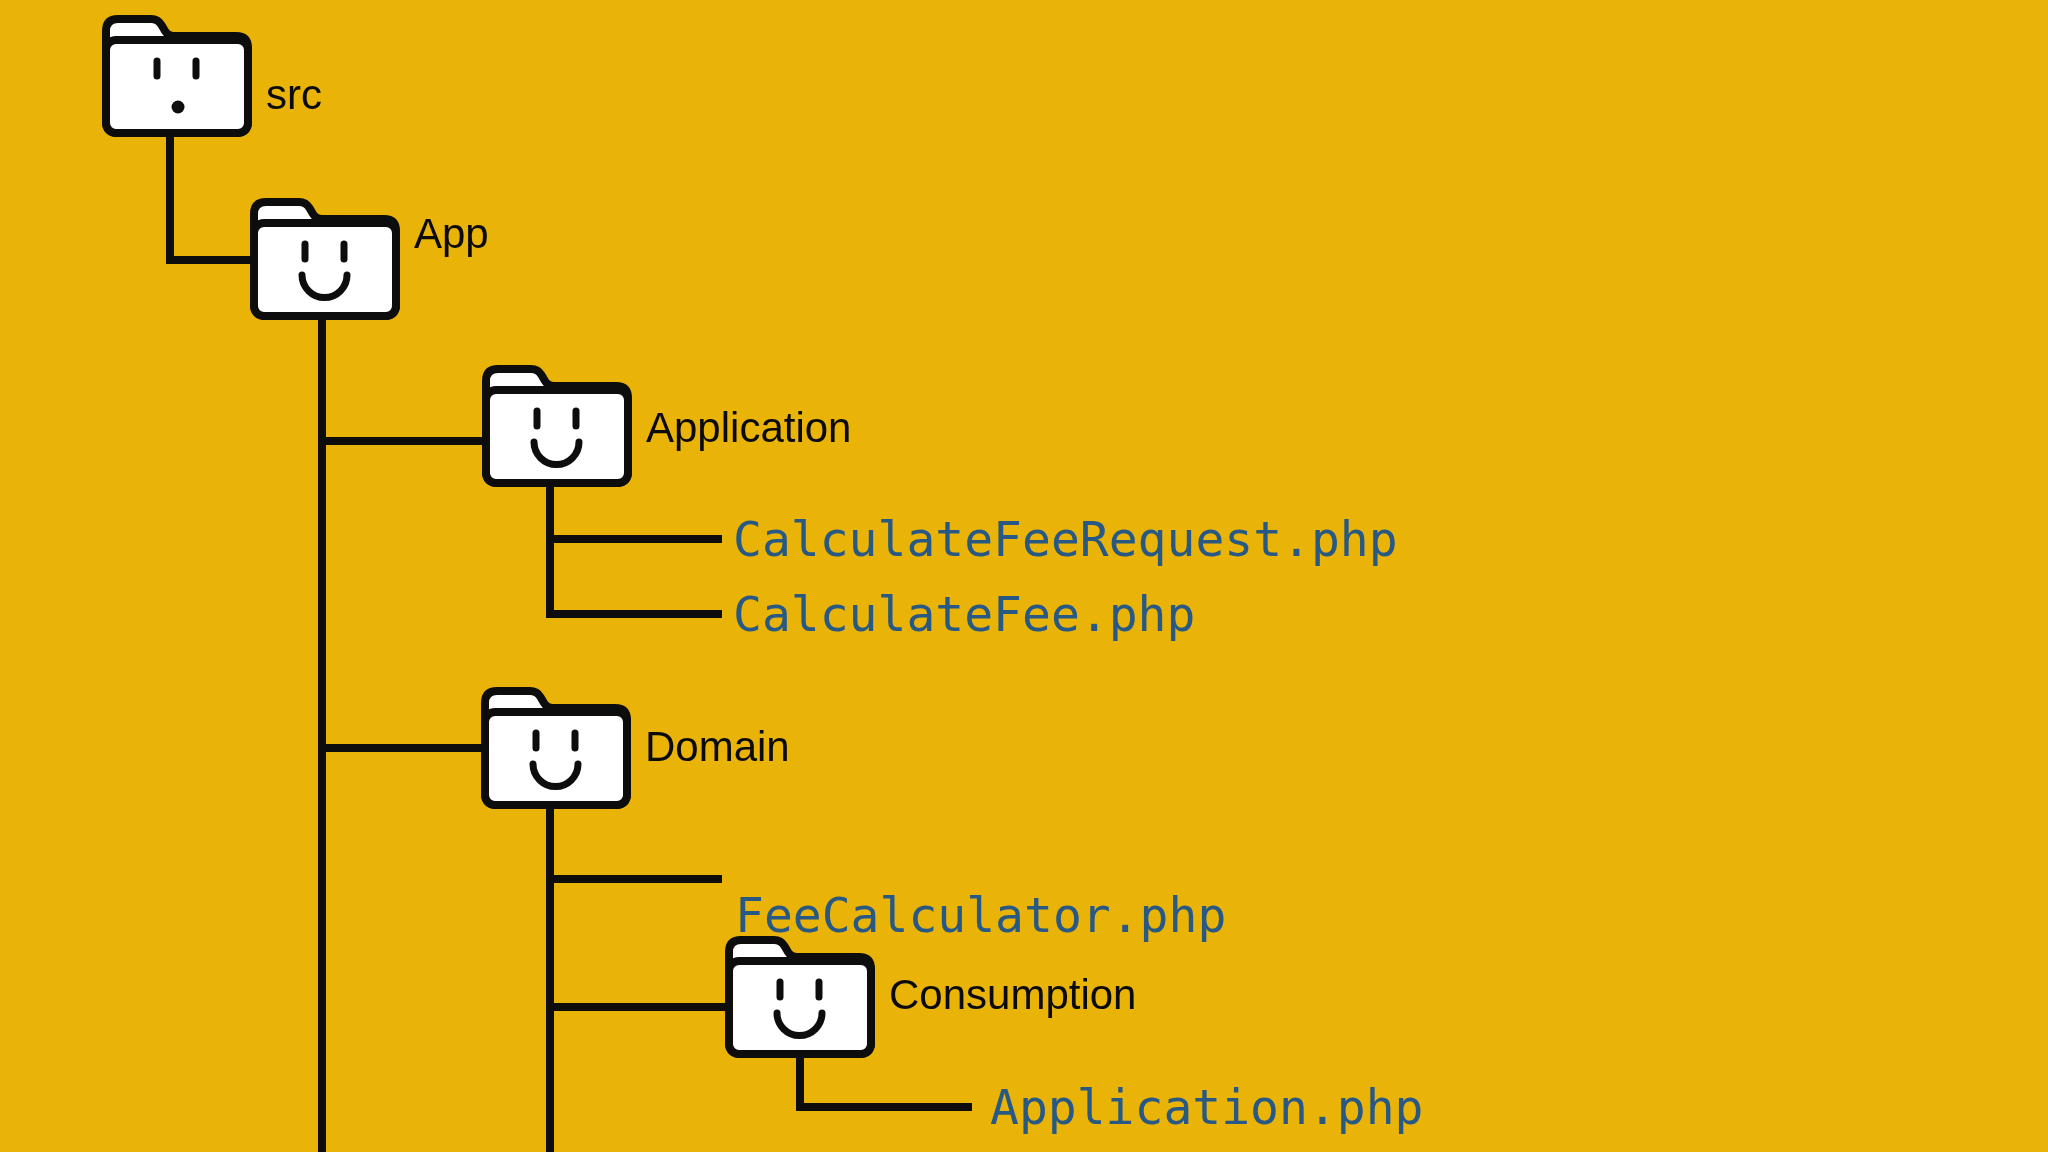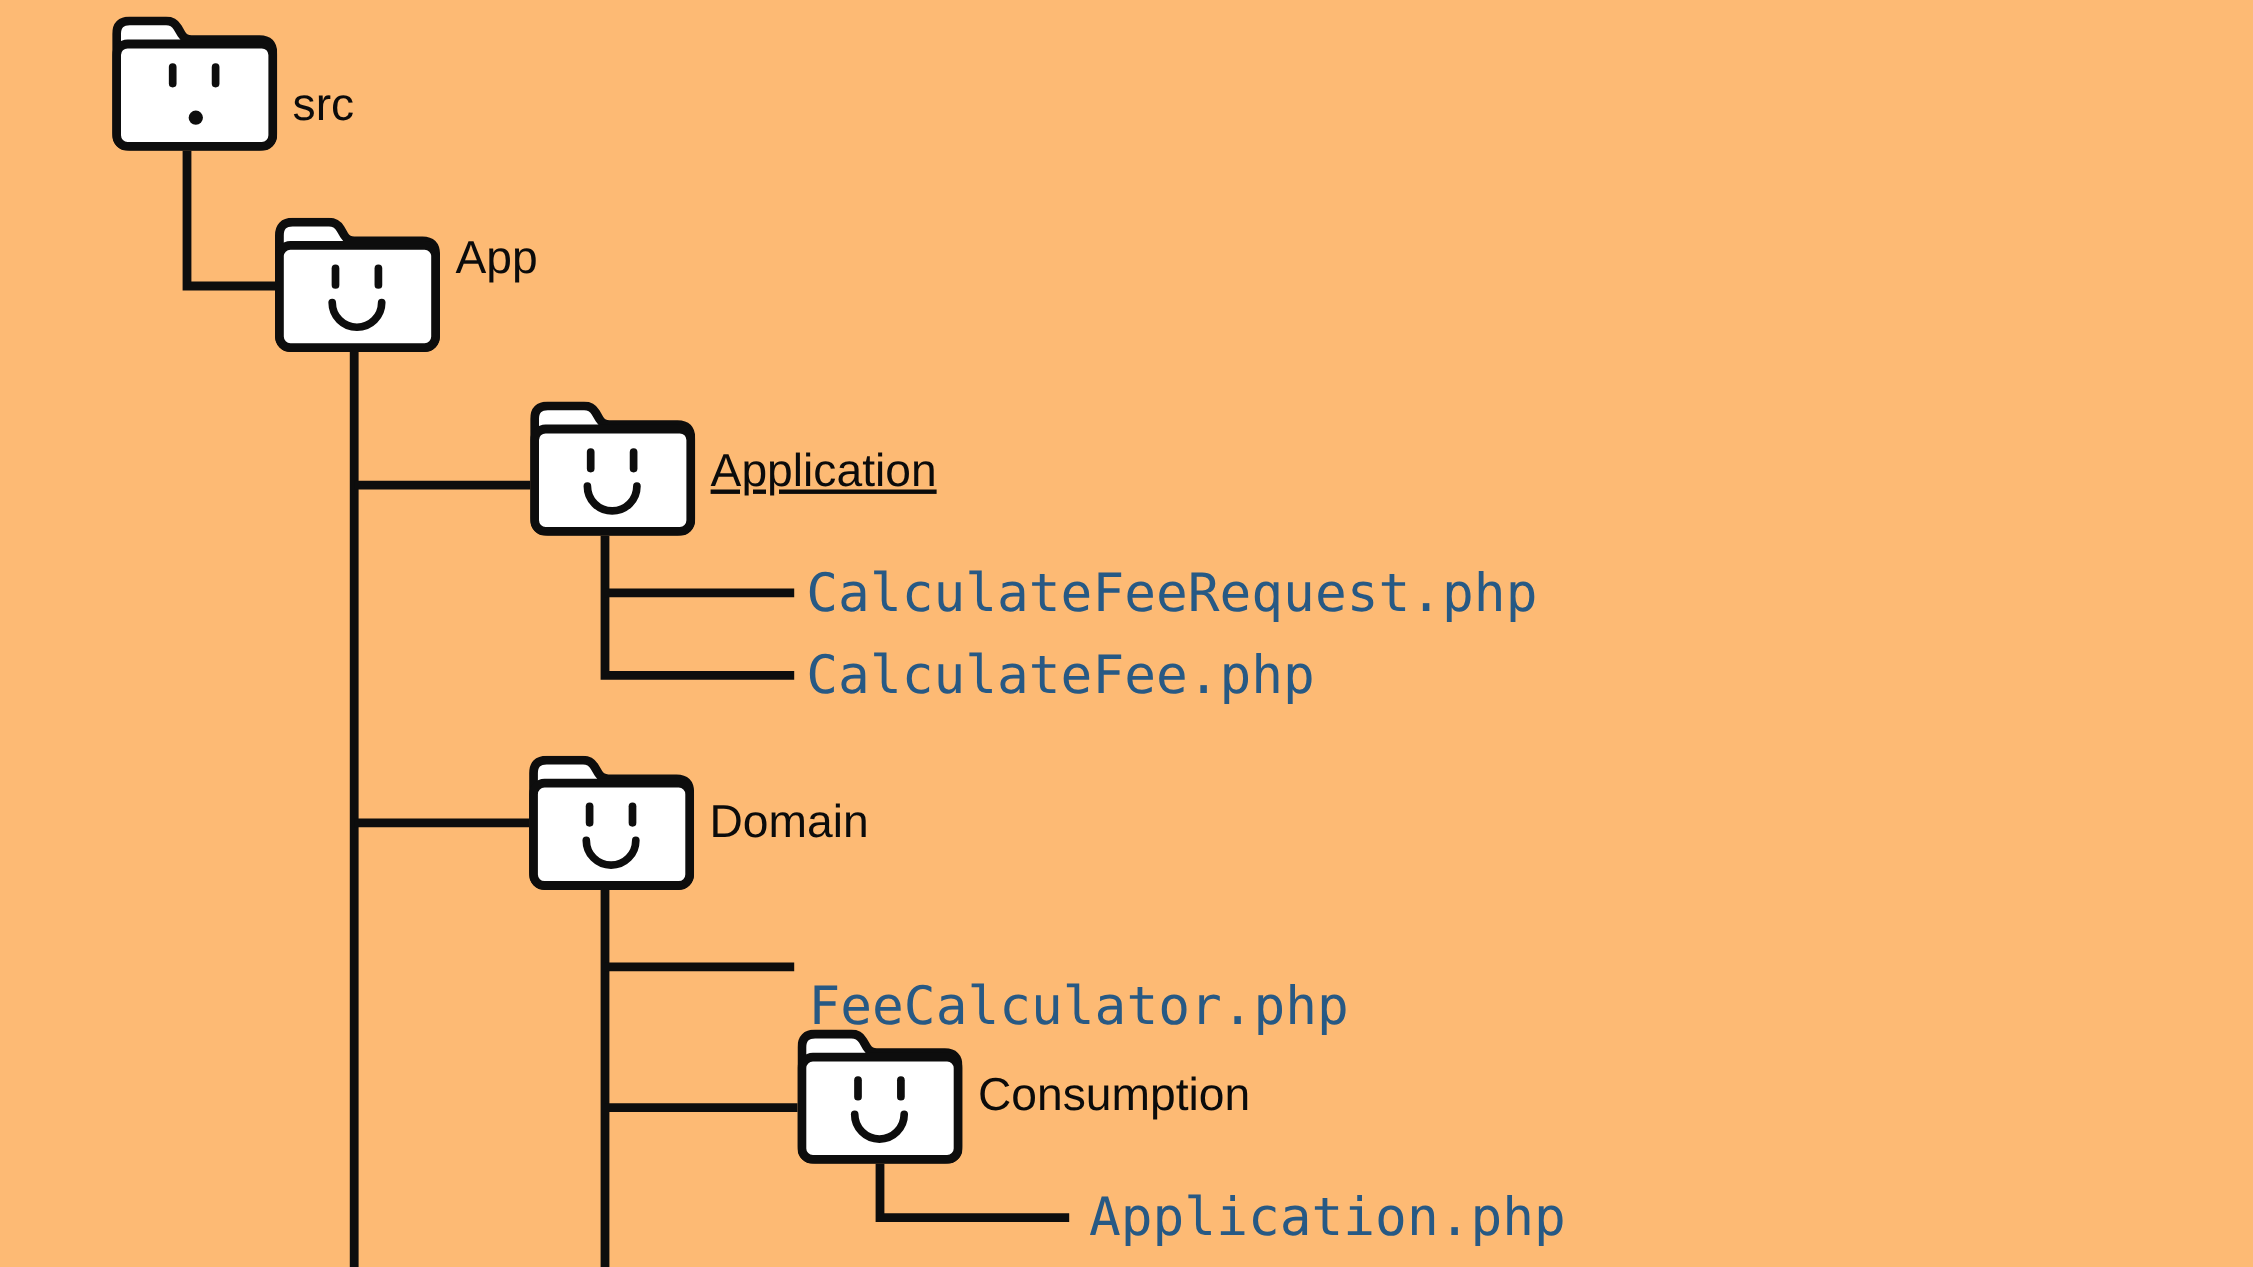--- a/index.html
+++ b/index.html
@@ -4,21 +4,21 @@
 <style>
   html, body {
     margin: 0;
     padding: 0;
     background: #ffffff;
   }
   .stage {
     position: relative;
     width: 2048px;
     height: 1152px;
-    background: #fdba74;
+    background: #eab308;
     overflow: hidden;
     font-family: "Liberation Sans", sans-serif;
   }
   .connectors {
     position: absolute;
     left: 0;
     top: 0;
     pointer-events: none;
   }
   .connectors path {
@@ -115,21 +115,21 @@
   </div>
 
   <div class="folder-node" style="left:482px; top:365px;">
     <svg class="folder-icon" width="150" height="122" viewBox="0 0 150 122" aria-hidden="true">
       <path class="f-outline" d="M16 118 Q4 118 4 106 L4 16 Q4 4 16 4 L49 4 Q56 4 59.5 10 L63 16 Q66 21 72 21 L134 21 Q146 21 146 33 L146 106 Q146 118 134 118 Z"></path>
       <rect class="f-body" x="4" y="25" width="142" height="93" rx="10"></rect>
       <line class="f-eye" x1="55" y1="46" x2="55" y2="61"></line>
       <line class="f-eye" x1="94" y1="46" x2="94" y2="61"></line>
       <path class="f-smile" d="M52 77 A22.5 22.5 0 0 0 97 77"></path>
     </svg>
-    <span class="folder-label" style="top:63px;text-decoration:underline;">Application</span>
+    <span class="folder-label" style="top:63px;">Application</span>
   </div>
 
   <div class="folder-node" style="left:481px; top:687px;">
     <svg class="folder-icon" width="150" height="122" viewBox="0 0 150 122" aria-hidden="true">
       <path class="f-outline" d="M16 118 Q4 118 4 106 L4 16 Q4 4 16 4 L49 4 Q56 4 59.5 10 L63 16 Q66 21 72 21 L134 21 Q146 21 146 33 L146 106 Q146 118 134 118 Z"></path>
       <rect class="f-body" x="4" y="25" width="142" height="93" rx="10"></rect>
       <line class="f-eye" x1="55" y1="46" x2="55" y2="61"></line>
       <line class="f-eye" x1="94" y1="46" x2="94" y2="61"></line>
       <path class="f-smile" d="M52 77 A22.5 22.5 0 0 0 97 77"></path>
     </svg>

